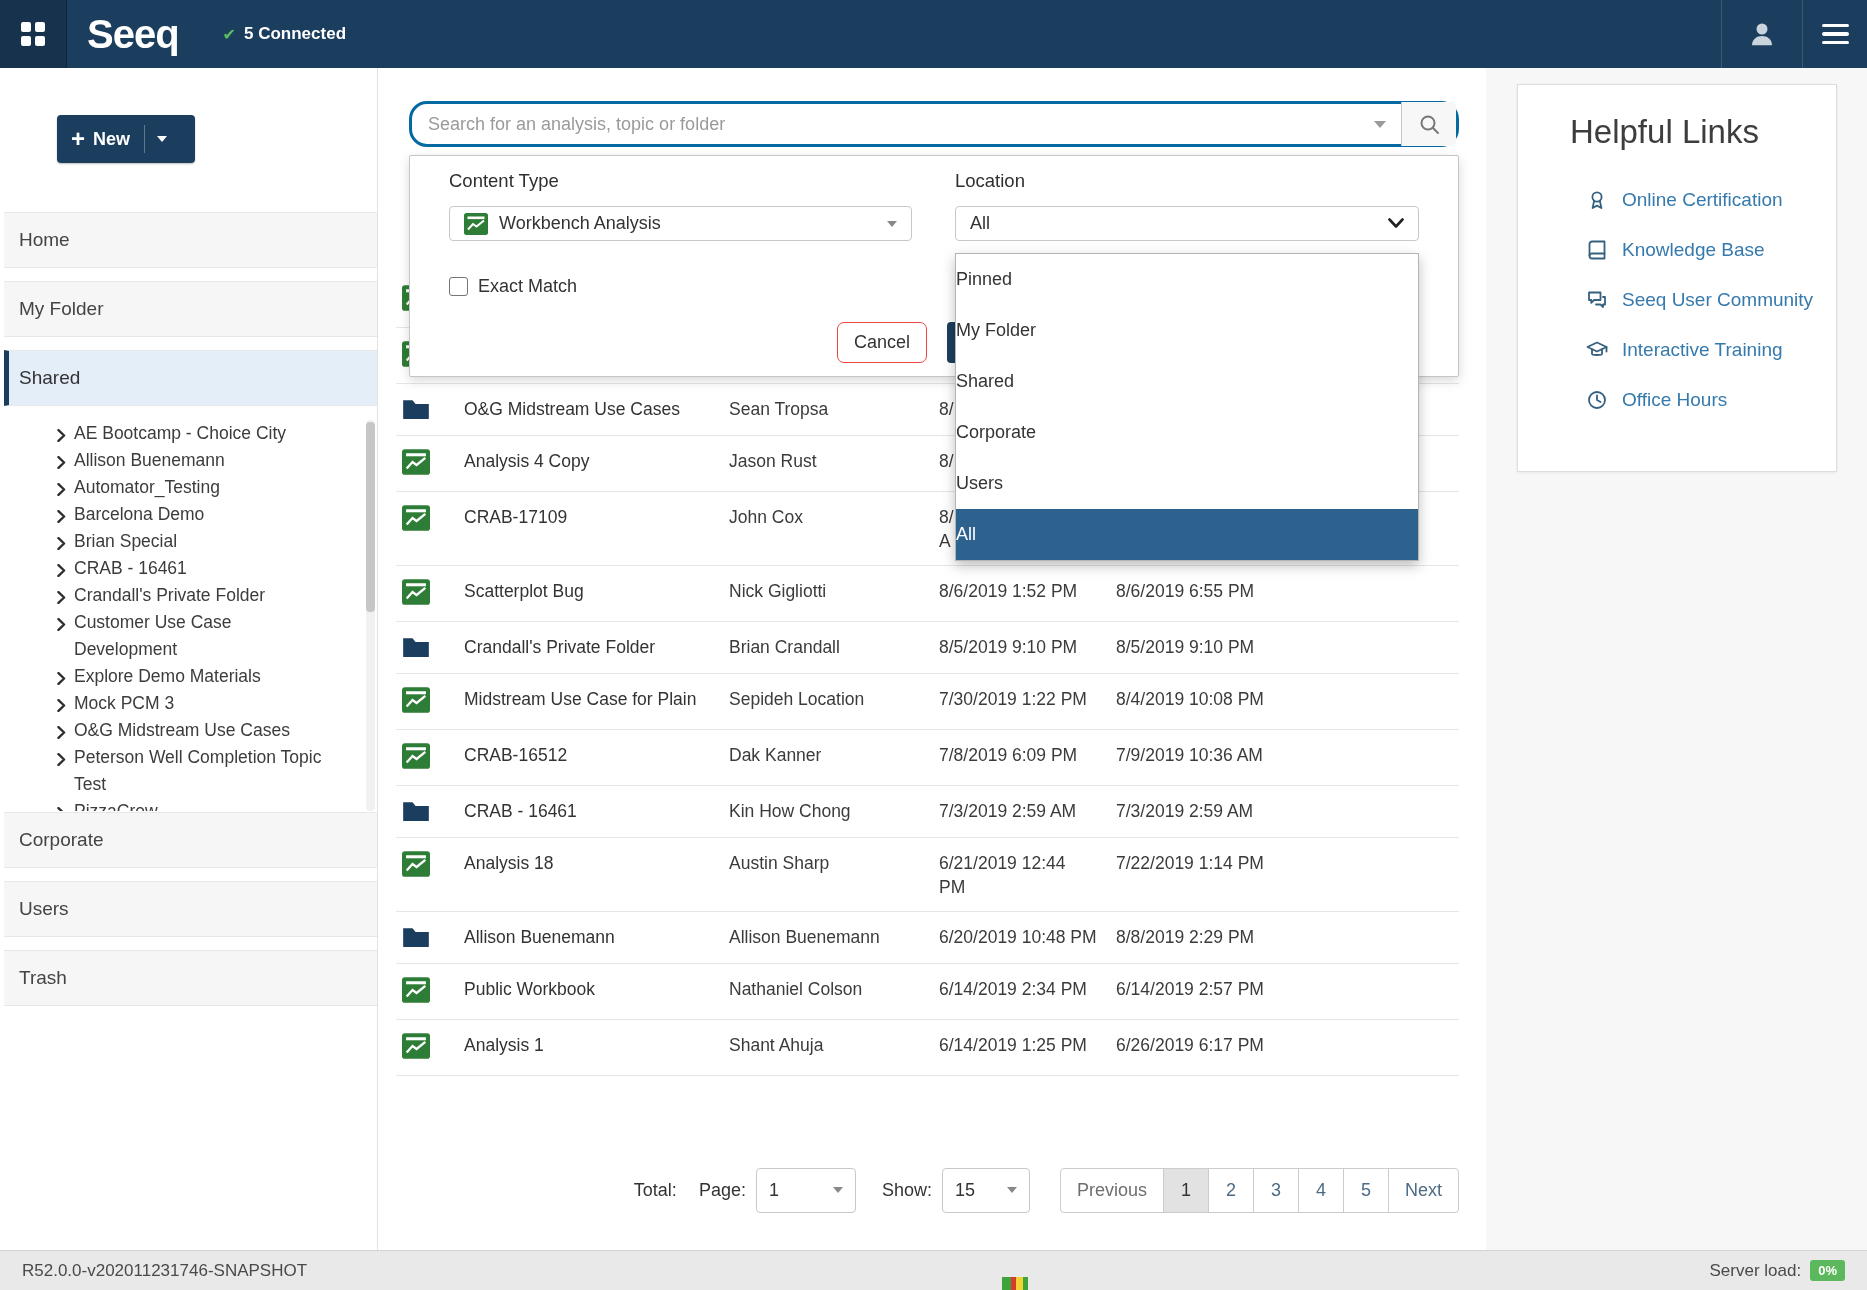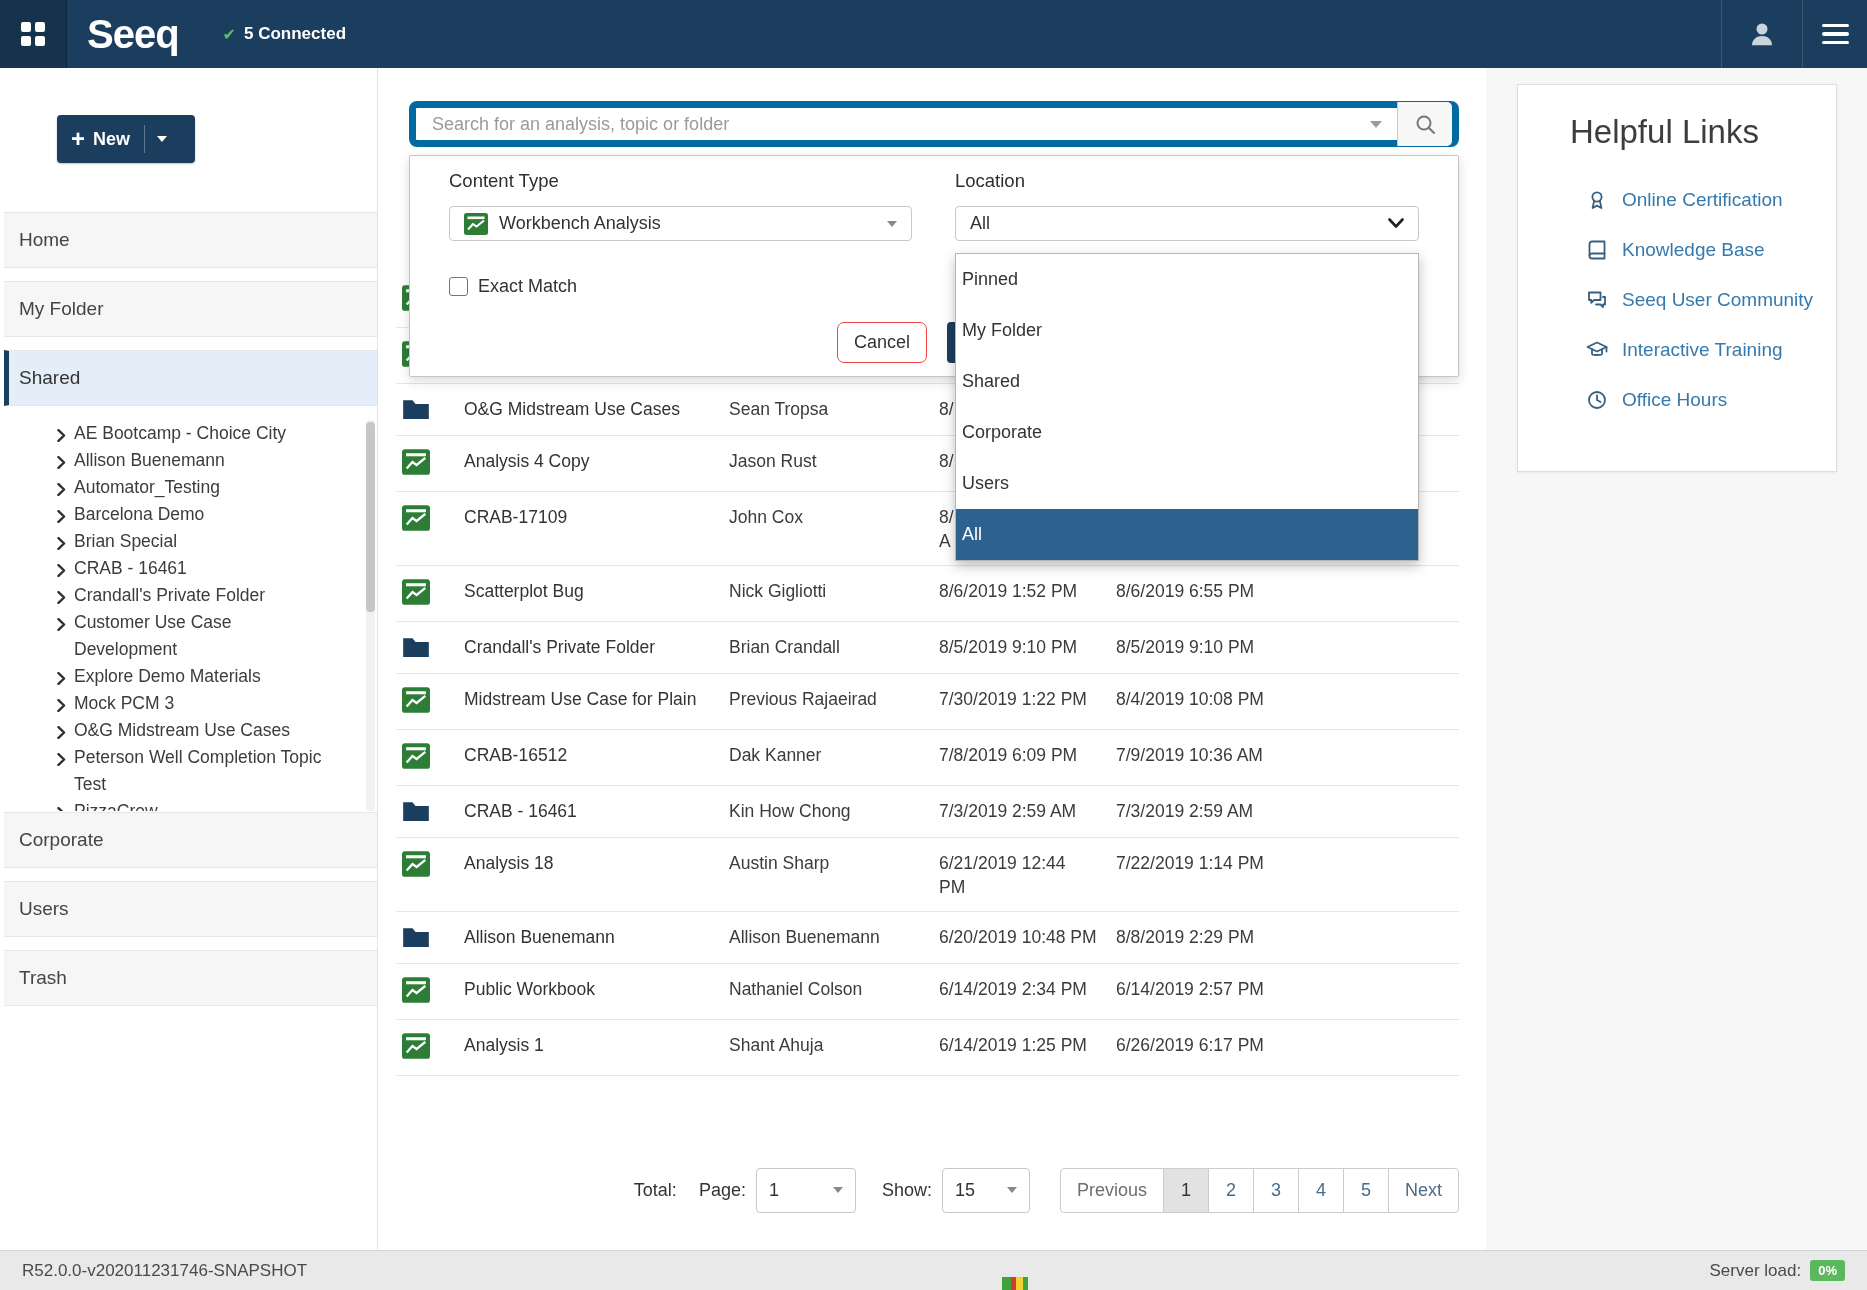--- a/index.html
+++ b/index.html
@@ -41,21 +41,21 @@
   .tree { position:absolute; left:0; top:352px; height:391px; width:366px; overflow:hidden; padding-left:57px; }
   .titem { display:flex; align-items:flex-start; cursor:pointer; }
   .tchev { width:17px; flex:none; padding-top:8px; }
   .tlabel { max-width:260px; font-size:17.5px; color:#3c3c3c; line-height:27px; }
   .tree-scrollbar { position:absolute; right:2px; top:352px; width:9px; height:391px; background:#f1f1f1; border-radius:4px; }
   .tree-scrollbar .thumb { position:absolute; top:2px; left:0; width:9px; height:190px; background:#c6c6c6; border-radius:4px; cursor:pointer; }
 
   
   .main { position:absolute; top:68px; left:379px; width:1107px; bottom:40px; background:#fff; }
 
-  .searchbar { position:absolute; left:30px; top:33px; width:1050px; height:46px; border:7px solid #0369a1; border-radius:8px; display:flex; align-items:center; background:#fff; z-index:10; }
+  .searchbar { position:absolute; left:30px; top:33px; width:1050px; height:46px; border:3px solid #0369a1; border-radius:18px; display:flex; align-items:center; background:#fff; z-index:10; }
   .searchbar input { flex:1; border:none; outline:none; background:transparent; font-size:18px; color:#333; padding:0 10px 0 16px; font-family:inherit; }
   .searchbar input::placeholder { color:#9a9a9a; }
   .search-caret { width:42px; height:44px; border:none; background:transparent; display:flex; align-items:center; justify-content:center; cursor:pointer; }
   .search-caret .tri { border-top-color:#9a9a9a; border-left-width:6px; border-right-width:6px; border-top-width:7px; }
   .search-go { width:55px; height:44px; border:none; border-left:1px solid #c8c8c8; background:#f7f7f7; border-radius:0 5px 5px 0; display:flex; align-items:center; justify-content:center; cursor:pointer; }
 
   
   .table { position:absolute; left:17px; top:204px; width:1063px; z-index:1; }
   .trow { display:flex; align-items:flex-start; border-bottom:1px solid #e6e6e6; min-height:52px; padding:13px 0 12px; cursor:pointer; }
   .c-icon { width:68px; padding-left:6px; flex:none; }
@@ -77,21 +77,21 @@
   .loc-select { left:545px; top:50px; width:464px; }
   .select .val { flex:1; font-size:18px; color:#333; }
   .ct-select .icwrap { width:24px; height:22px; margin-right:11px; flex:none; }
   .loc-caret svg { display:block; }
   .exact { position:absolute; left:39px; top:120px; display:flex; align-items:center; gap:10px; cursor:pointer; }
   .checkbox { width:19px; height:19px; border:1.6px solid #757575; border-radius:3px; background:#fff; display:inline-block; }
   .exact .xlabel { font-size:18px; color:#333; }
   .cancel-btn { position:absolute; left:427px; top:166px; width:90px; height:41px; background:#fff; border:1px solid #ef4444; border-radius:7px; font-size:18px; color:#333; cursor:pointer; font-family:inherit; }
   .submit-btn { position:absolute; left:537px; top:166px; width:92px; height:41px; background:#1c3e5e; border:none; border-radius:4px; cursor:pointer; z-index:1; }
   .options { position:absolute; left:545px; top:97px; width:464px; background:#fff; border:1px solid #b5b5b5; box-shadow:0 5px 12px rgba(0,0,0,0.25); z-index:5; }
-  .opt { height:51px; display:flex; align-items:center; padding-left:6px; font-size:18px; color:#333; cursor:pointer; }
+  .opt { height:51px; display:flex; align-items:center; padding-left:0; font-size:18px; color:#333; cursor:pointer; }
   .opt.selected { background:#2d618e; color:#fff; }
 
   
   .pager { position:absolute; left:17px; top:1095px; width:1063px; height:54px; display:flex; justify-content:flex-end; align-items:center; font-size:18px; color:#333; }
   .plabel { margin-right:10px; }
   .plabel.total { margin-right:22px; }
   .pselect { height:45px; border:1px solid #c8c8c8; border-radius:4px; background:#fff; display:flex; align-items:center; padding:0 12px; cursor:pointer; }
   .pselect .val { flex:1; font-size:18px; color:#333; }
   .ps-page { width:100px; margin-right:26px; }
   .ps-show { width:88px; margin-right:30px; }
@@ -476,21 +476,21 @@
           <span class="rowicon analysis">
             <svg class="ic-analysis" width="28" height="26" viewBox="0 0 24 22">
               <rect x="0" y="0" width="24" height="22" rx="2.5" fill="#2e7d36"></rect>
               <rect x="3.5" y="3.5" width="17" height="2.6" fill="#fff"></rect>
               <polyline points="4,16.5 9,11 12.5,13.5 20,7.5" fill="none" stroke="#fff" stroke-width="2"></polyline>
             </svg>
             
           </span>
         </div>
         <div class="c-name">Midstream Use Case for Plain</div>
-        <div class="c-owner">Previous Rajaeirad</div>
+        <div class="c-owner">Sepideh Location</div>
         <div class="c-created">
           <span>7/30/2019 1:22 PM</span>
           <span class="l2"></span>
         </div>
         <div class="c-updated">8/4/2019 10:08 PM</div>
       </div>
 
       <div class="trow">
         <div class="c-icon">
           <span class="rowicon analysis">

